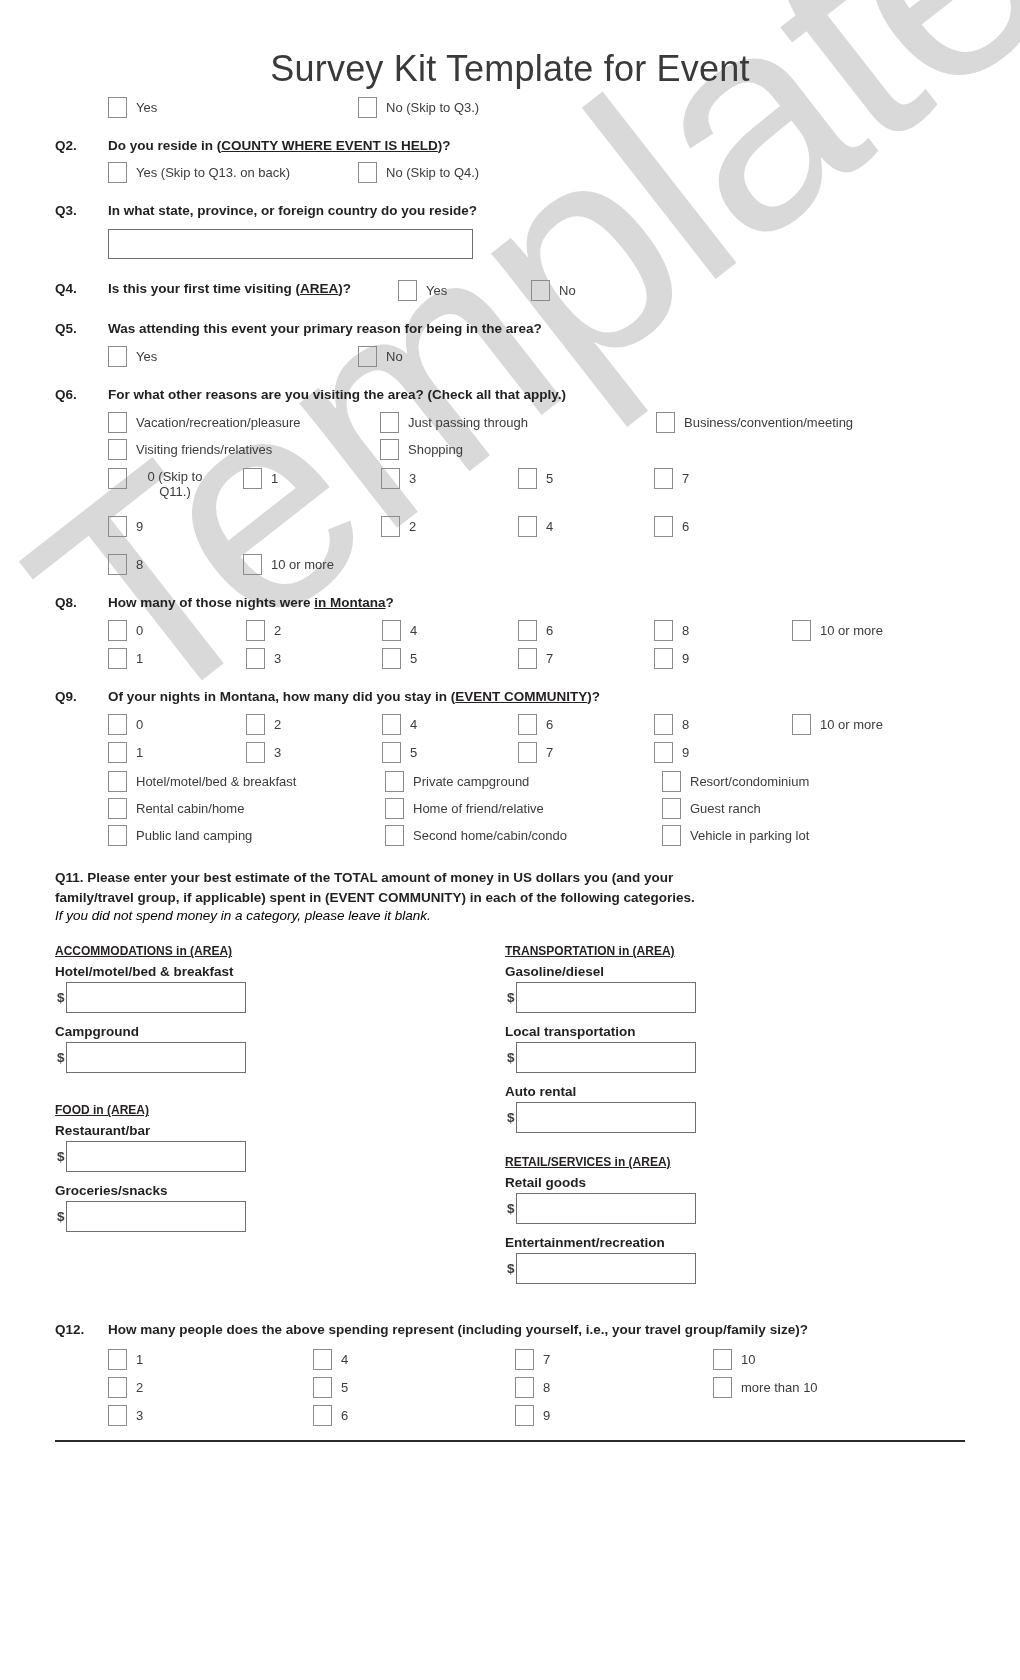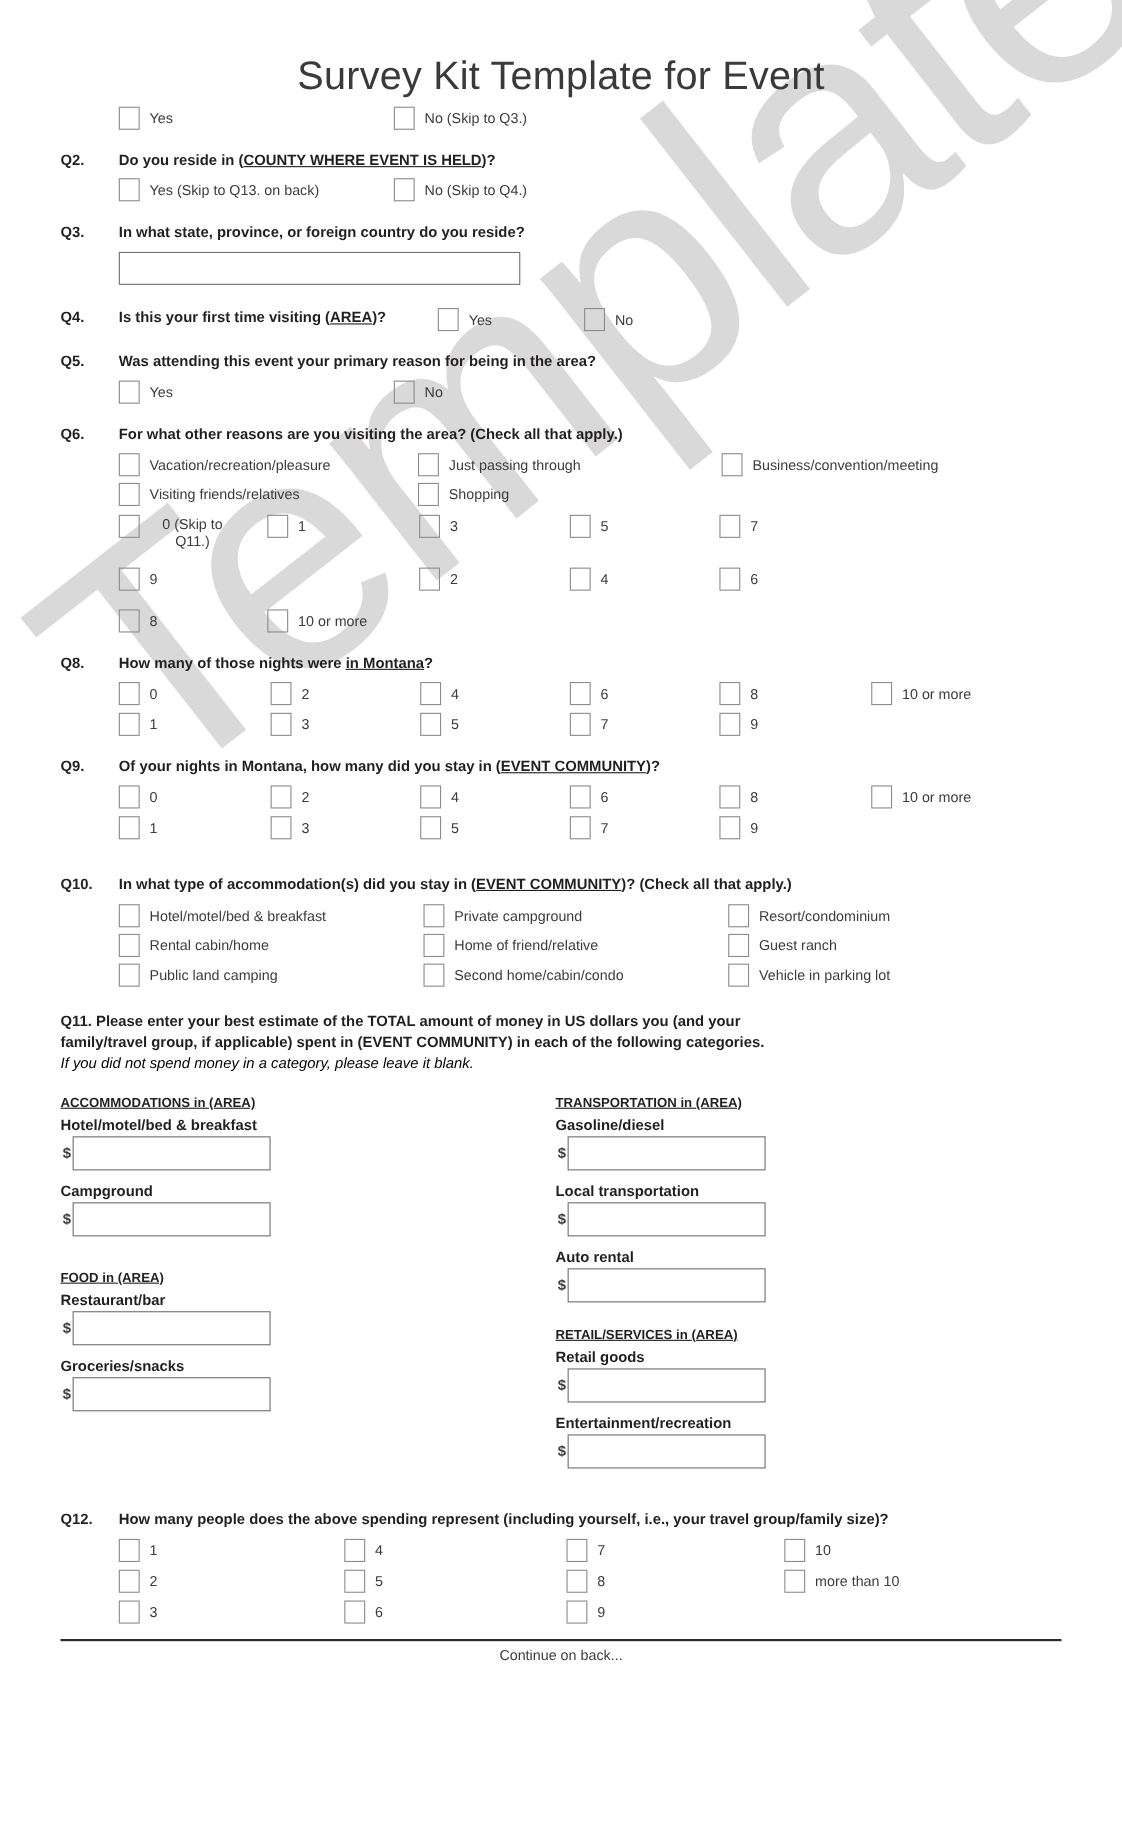--- a/index.html
+++ b/index.html
@@ -451,24 +451,20 @@
           <span class="cb"></span>
           <span class="lbl">7</span>
         </div>
       <div class="opt">
           <span class="cb"></span>
           <span class="lbl">9</span>
         </div>
       <div></div>
     </div>
 
-    <div class="q" style="margin-top:32px">
-      <div class="q-num">Q10.</div>
-      <div class="q-text"><span>In what type of accommodation(s) did you stay in (</span><span class="u">EVENT COMMUNITY</span><span>)? (Check all that apply.)</span></div>
-    </div>
     <div class="grid-3" style="grid-template-columns: 277px 277px auto;">
       <div class="opt">
           <span class="cb"></span>
           <span class="lbl">Hotel/motel/bed &amp; breakfast</span>
         </div>
       <div class="opt">
           <span class="cb"></span>
           <span class="lbl">Private campground</span>
         </div>
       <div class="opt">
@@ -613,16 +609,15 @@
           <span class="lbl">6</span>
         </div>
       <div class="opt">
           <span class="cb"></span>
           <span class="lbl">9</span>
         </div>
       <div></div>
     </div>
 
     <div class="footer-rule"></div>
-    <div class="footer-text">Continue on back...</div>
 
   </div>
 </div>
 
 </body></html>

